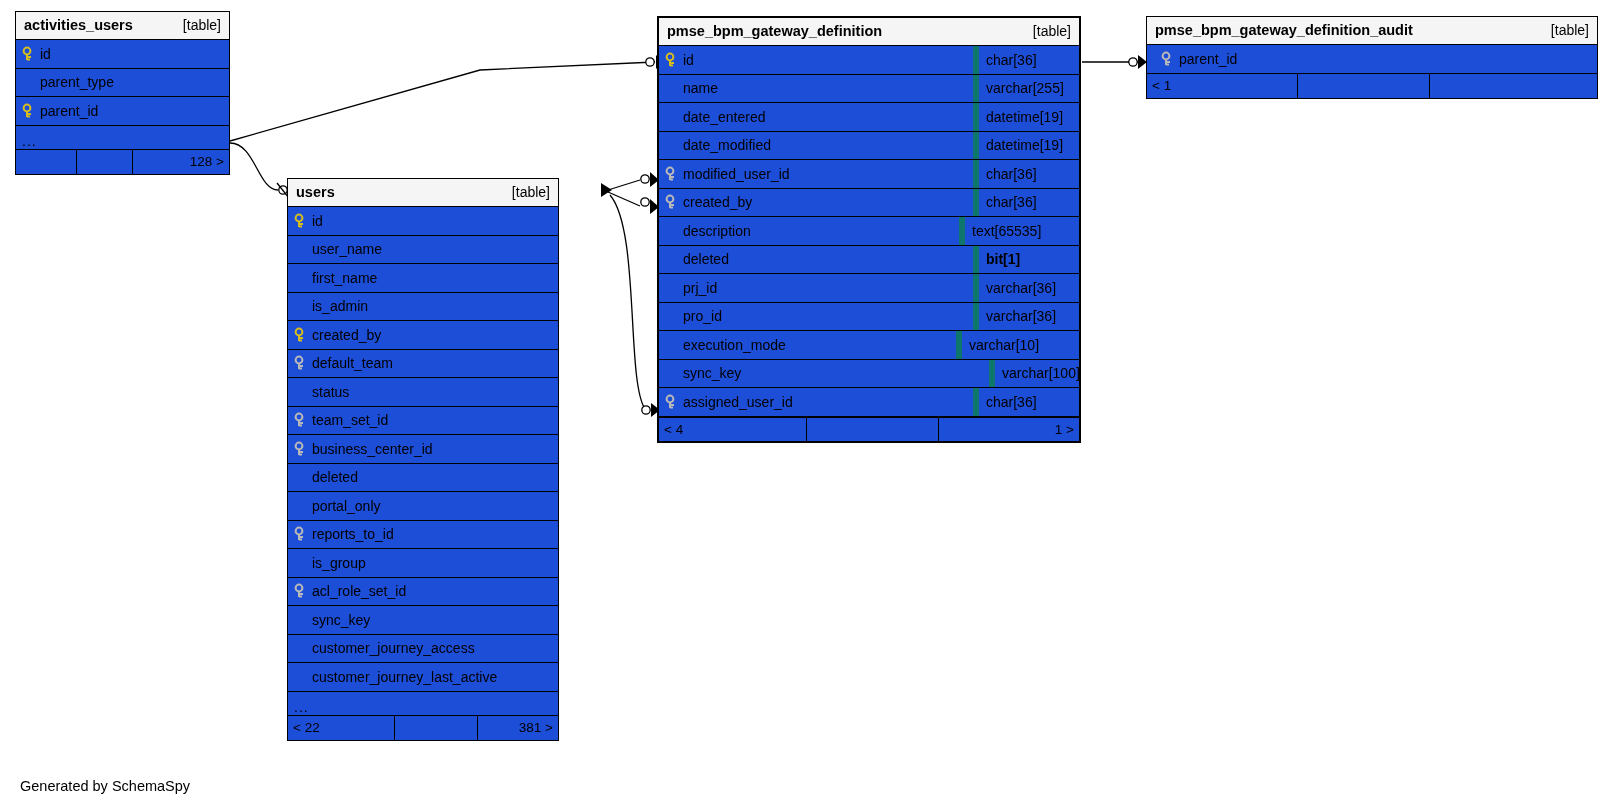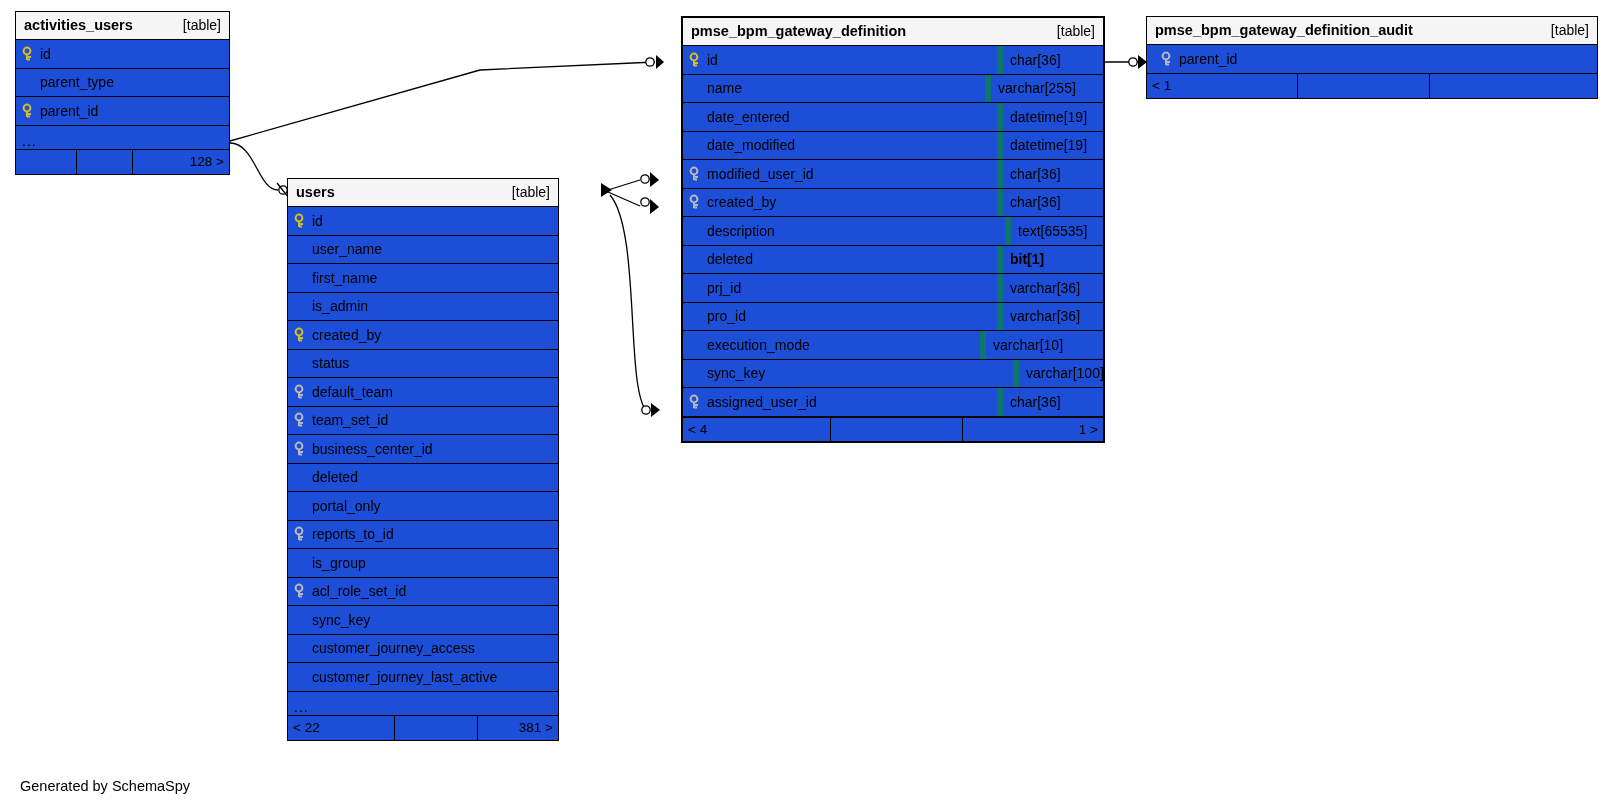--- a/index.html
+++ b/index.html
@@ -249,33 +249,33 @@
           <svg width="14" height="16" viewBox="0 0 14 16">
               <circle cx="5" cy="5" r="3.4" fill="none" stroke="#d4bd1c" stroke-width="2"></circle>
               <path d="M5 8 L5 14 M5 11 L9 11 M5 13.5 L8 13.5" stroke="#d4bd1c" stroke-width="2" fill="none"></path>
             </svg>
         </span>
         <span>created_by</span>
       </div>
     </div>
     <div class="row">
       <div class="col-name">
+        <span class="keyicon">
+          <svg width="14" height="16" viewBox="0 0 14 16">
+              <circle cx="5" cy="5" r="3.4" fill="none" stroke="#b8b8b8" stroke-width="2"></circle>
+              <path d="M5 8 L5 14 M5 11 L9 11 M5 13.5 L8 13.5" stroke="#b8b8b8" stroke-width="2" fill="none"></path>
+            </svg>
+        </span>
+        <span>default_team</span>
+      </div>
+    </div>
+    <div class="row">
+      <div class="col-name">
         <span class="keyicon none"></span>
         <span>status</span>
-      </div>
-    </div>
-    <div class="row">
-      <div class="col-name">
-        <span class="keyicon">
-          <svg width="14" height="16" viewBox="0 0 14 16">
-              <circle cx="5" cy="5" r="3.4" fill="none" stroke="#b8b8b8" stroke-width="2"></circle>
-              <path d="M5 8 L5 14 M5 11 L9 11 M5 13.5 L8 13.5" stroke="#b8b8b8" stroke-width="2" fill="none"></path>
-            </svg>
-        </span>
-        <span>default_team</span>
       </div>
     </div>
     <div class="row">
       <div class="col-name">
         <span class="keyicon">
           <svg width="14" height="16" viewBox="0 0 14 16">
               <circle cx="5" cy="5" r="3.4" fill="none" stroke="#b8b8b8" stroke-width="2"></circle>
               <path d="M5 8 L5 14 M5 11 L9 11 M5 13.5 L8 13.5" stroke="#b8b8b8" stroke-width="2" fill="none"></path>
             </svg>
         </span>
@@ -352,21 +352,21 @@
       </div>
     </div>
     <div class="ellipsis-row">...</div>
     <div class="footer-row">
       <div class="footer-cell footer-left" style="width:106px;">&lt; 22</div>
       <div class="footer-cell" style="width:83px;"></div>
       <div class="footer-cell footer-right" style="flex:1 1 auto;">381 &gt;</div>
     </div>
   </div>
 
-  <div class="table-box thick" style="left:657px; top:16px; width:424px;margin-left:24px;">
+  <div class="table-box thick" style="left:657px; top:16px; width:424px;">
     <div class="tbl-header">
       <span class="tbl-name">pmse_bpm_gateway_definition</span>
       <span class="tbl-tag">[table]</span>
     </div>
 
     <div class="row">
       <div class="col-name">
         <span class="keyicon">
           <svg width="14" height="16" viewBox="0 0 14 16">
               <circle cx="5" cy="5" r="3.4" fill="none" stroke="#d4bd1c" stroke-width="2"></circle>
@@ -375,21 +375,21 @@
         </span>
         <span>id</span>
       </div>
       <div class="col-type" style="width:106px;">char[36]</div>
     </div>
     <div class="row">
       <div class="col-name">
         <span class="keyicon none"></span>
         <span>name</span>
       </div>
-      <div class="col-type" style="width:118px;">varchar[255]</div>
+      <div class="col-type" style="width:106px;">varchar[255]</div>
     </div>
     <div class="row">
       <div class="col-name">
         <span class="keyicon none"></span>
         <span>date_entered</span>
       </div>
       <div class="col-type" style="width:106px;">datetime[19]</div>
     </div>
     <div class="row">
       <div class="col-name">
@@ -420,21 +420,21 @@
         </span>
         <span>created_by</span>
       </div>
       <div class="col-type" style="width:106px;">char[36]</div>
     </div>
     <div class="row">
       <div class="col-name">
         <span class="keyicon none"></span>
         <span>description</span>
       </div>
-      <div class="col-type" style="width:98px;">text[65535]</div>
+      <div class="col-type" style="width:120px;">text[65535]</div>
     </div>
     <div class="row">
       <div class="col-name">
         <span class="keyicon none"></span>
         <span>deleted</span>
       </div>
       <div class="col-type" style="width:106px;font-weight:bold;">bit[1]</div>
     </div>
     <div class="row">
       <div class="col-name">

